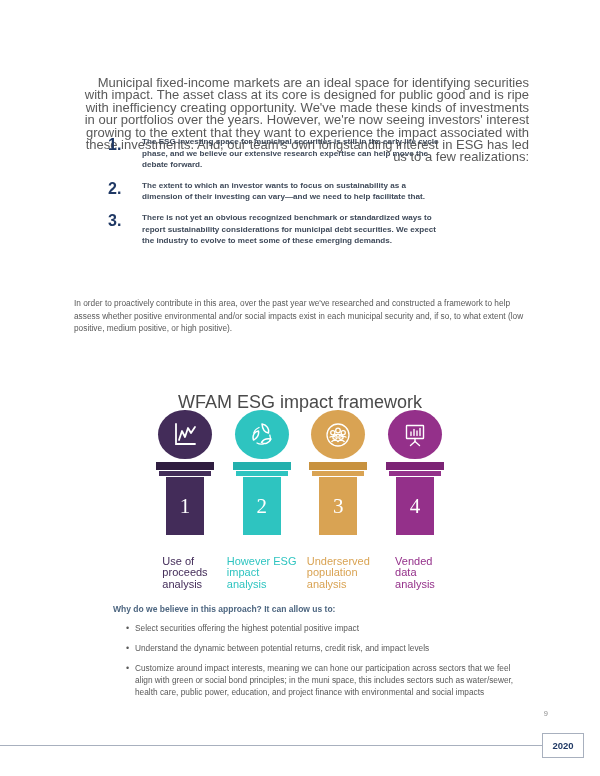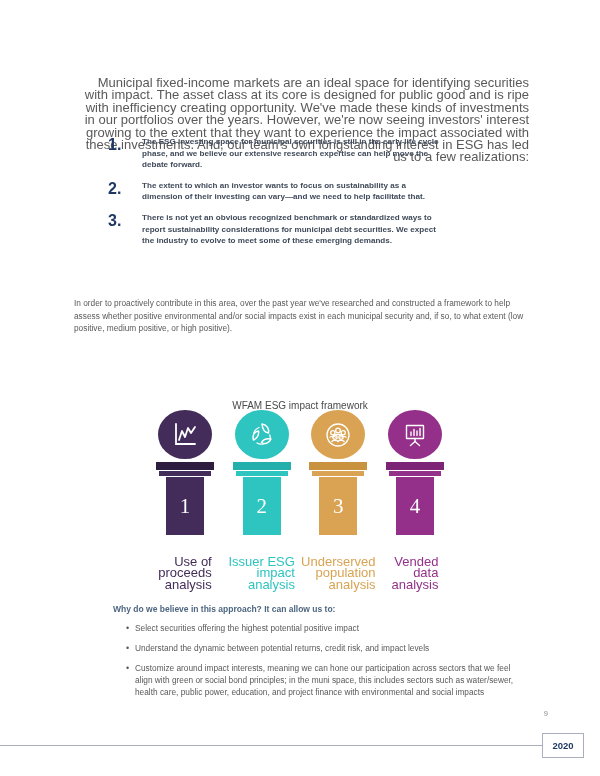--- a/index.html
+++ b/index.html
@@ -84,24 +84,24 @@
     font-size: 11.4px;
     font-weight: bold;
     font-style: italic;
     color: #2c7f93;
     line-height: 15.5px;
     letter-spacing: 0.1px;
   }
   .fig-subtitle {
     position: absolute;
     left: 0;
-    top: 400px;
+    top: 392px;
     width: 600px;
     text-align: center;
-    font-size: 10px;
+    font-size: 18px;
     color: #4a4a4a;
   }
 
   
   .pillars {
     position: absolute;
     left: 150px;
     top: 410px;
     width: 300px;
     height: 180px;
@@ -147,22 +147,22 @@
     top: 50%;
     transform: translateY(-50%);
     text-align: center;
     color: #ffffff;
     font-size: 21px;
     line-height: 21px;
     font-family: "Liberation Serif", serif;
   }
   .pillar-label {
     margin-top: 21px;
-    text-align: right;
-    font-size: 13px;
+    text-align: left;
+    font-size: 11px;
     line-height: 11.4px;
   }
 
   
   .why-heading {
     position: absolute;
     left: 113px;
     top: 604px;
     font-size: 8.5px;
     font-weight: bold;
@@ -289,21 +289,21 @@
             </g>
           </svg>
         </span>
       </div>
       <div class="pillar-cap" style="background:#23b0ad"></div>
       <div class="pillar-cap2" style="background:#2ec4c0"></div>
       <div class="pillar-body" style="background:#2ec4c0">
         <div class="pillar-num">2</div>
       </div>
       <div class="pillar-label" style="color:#2ec4c0">
-        <div>Issuer ESG</div>
+        <div>However ESG</div>
         <div>impact</div>
         <div>analysis</div>
       </div>
     </div>
 
     <div class="pillar">
       <div class="pillar-icon" style="background:#d9a353">
         <span>
           <svg width="30" height="30" viewBox="0 0 30 30">
             <g fill="none" stroke="#ffffff" stroke-width="1.3">

